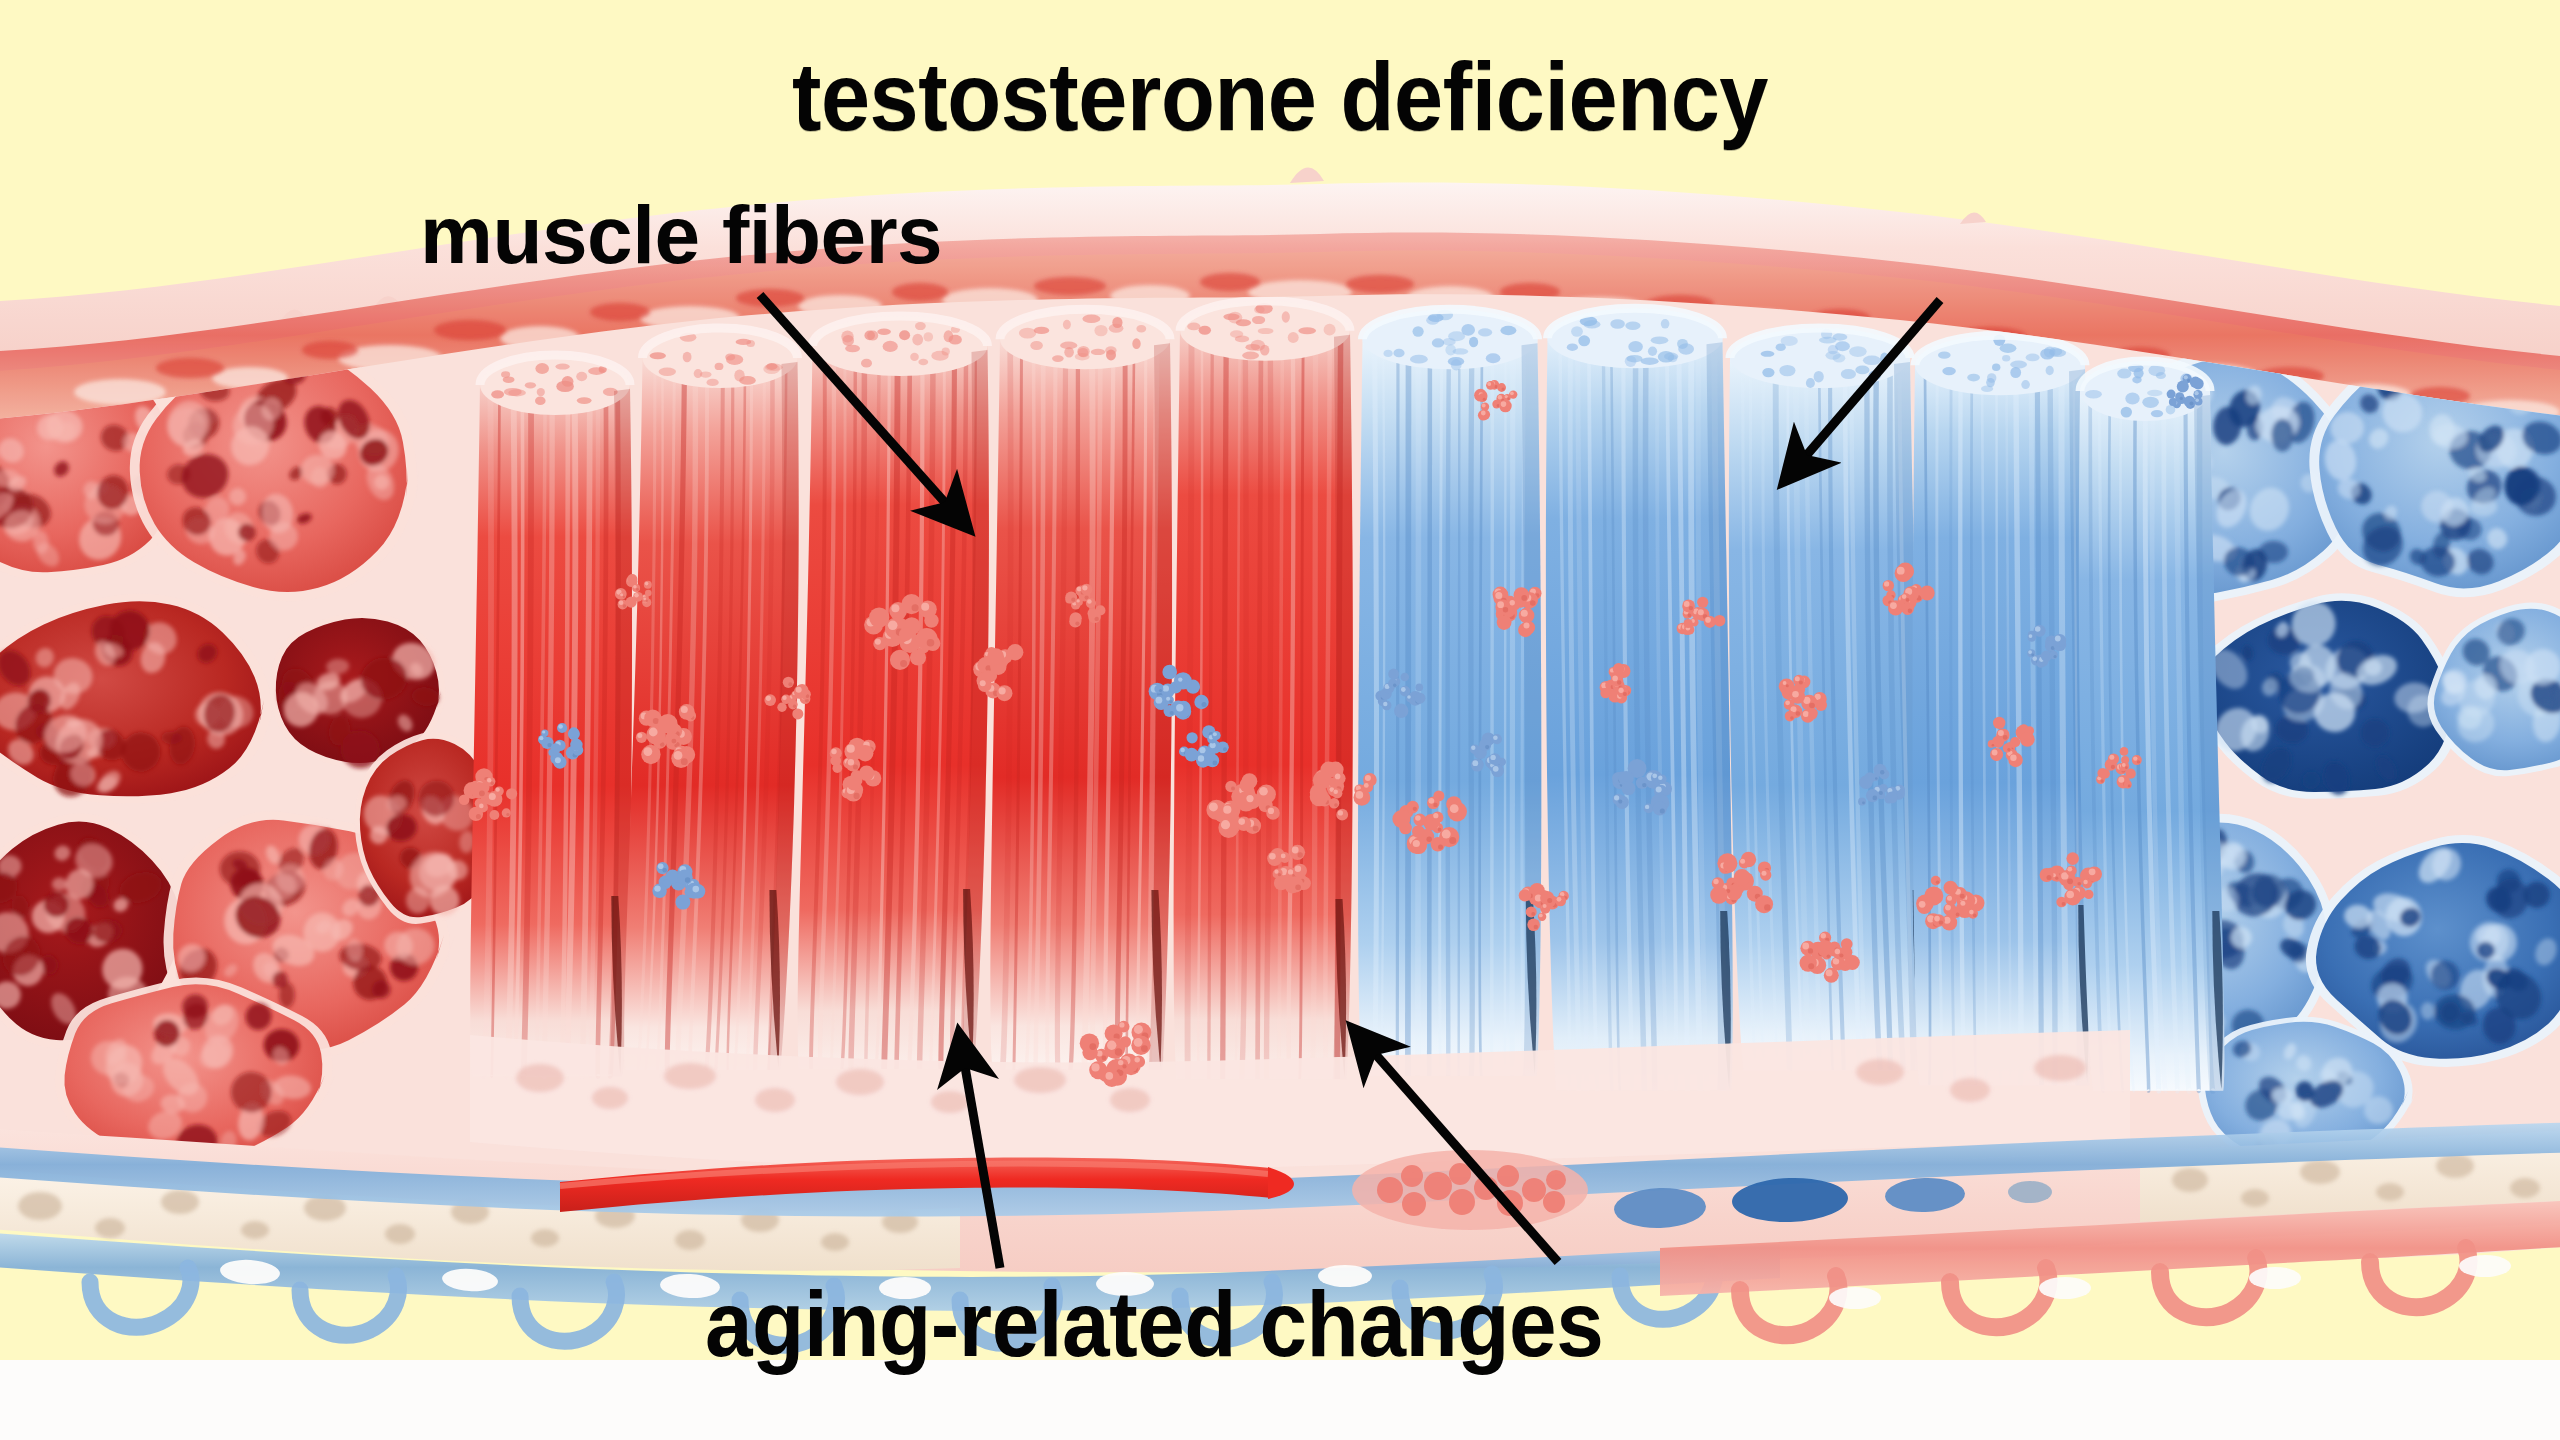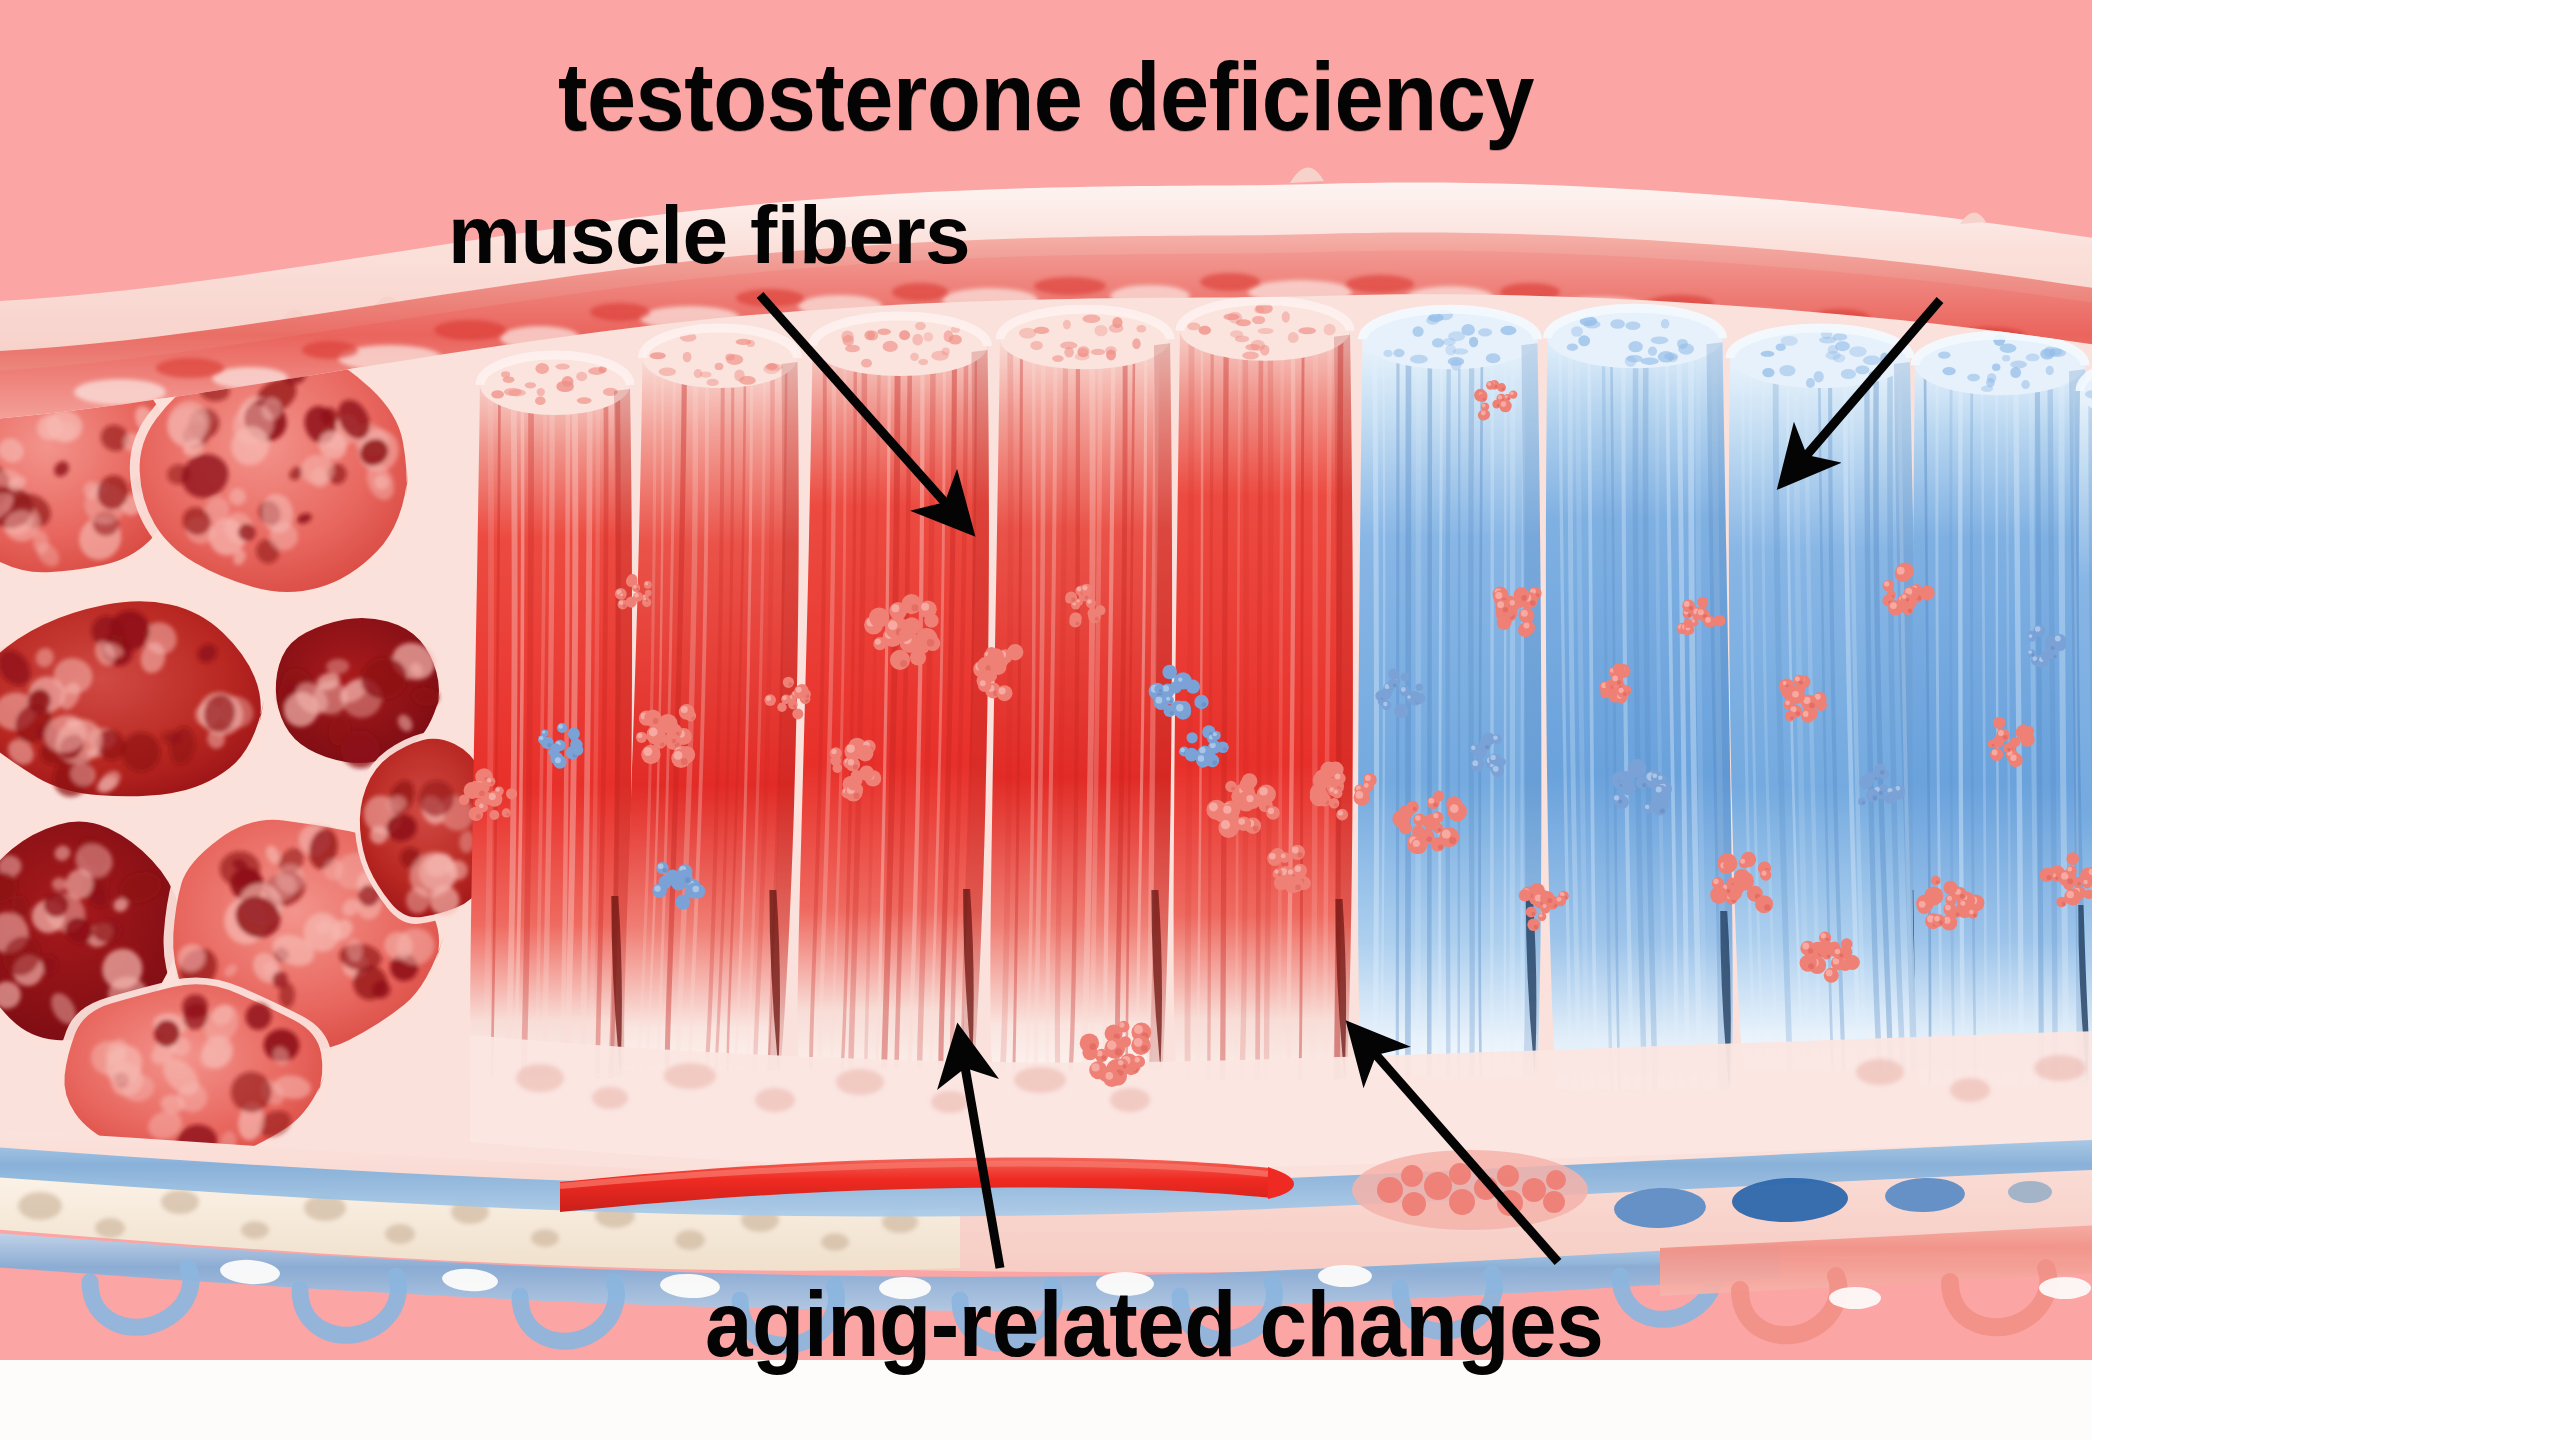--- a/index.html
+++ b/index.html
@@ -1,39 +1,38 @@
 <!DOCTYPE html>
 <html><head>
 <meta charset="utf-8">
 <title>testosterone deficiency</title>
 <style>
   html,body{margin:0;padding:0;background:#ffffff;}
   body{
     font-family:"Liberation Sans","DejaVu Sans",sans-serif;
     width:2560px;height:1440px;overflow:hidden;position:relative;
   }
-  #stage{position:relative;width:2092px;height:1440px;background:#fca5a5;overflow:hidden;}
+  #stage{position:relative;width:2560px;height:1440px;background:#fef9c3;overflow:hidden;}
   #figure{position:absolute;inset:0;}
   svg.layer{position:absolute;left:0;top:0;width:2560px;height:1440px;}
 
   
   .label{
     position:absolute;color:#040404;font-weight:700;white-space:nowrap;
     letter-spacing:-0.5px;
   }
   #title-label{
     left:50%;transform:translateX(-50%);top:42px;font-size:96px;
     font-family:"Liberation Sans Narrow","Liberation Sans",sans-serif;
     transform:translateX(-50%) scaleX(0.92);
     text-shadow:0 1px 0 rgba(0,0,0,.25);
   }
   #muscle-fibers-label{
     left:420px;top:188px;font-size:82px;
     font-family:"Liberation Sans","DejaVu Sans",sans-serif;
-    margin-left:28px;
   }
   #atrophy-label{
     left:1815px;top:188px;font-size:82px;
     font-family:"Liberation Sans","DejaVu Sans",sans-serif;
   }
   #aging-label{
     left:705px;top:1272px;font-size:92px;
     font-family:"Liberation Sans Narrow","Liberation Sans",sans-serif;
     transform:scaleX(0.93);transform-origin:left center;
   }

